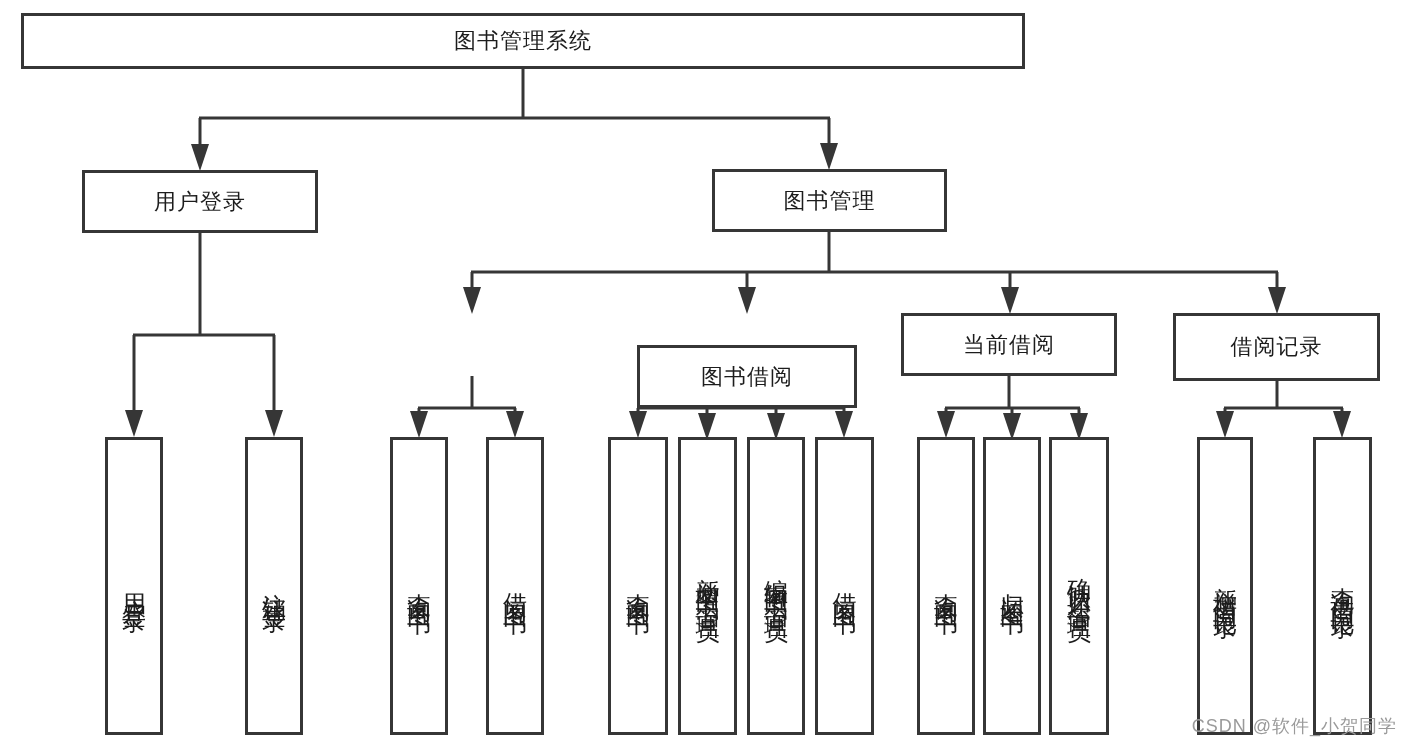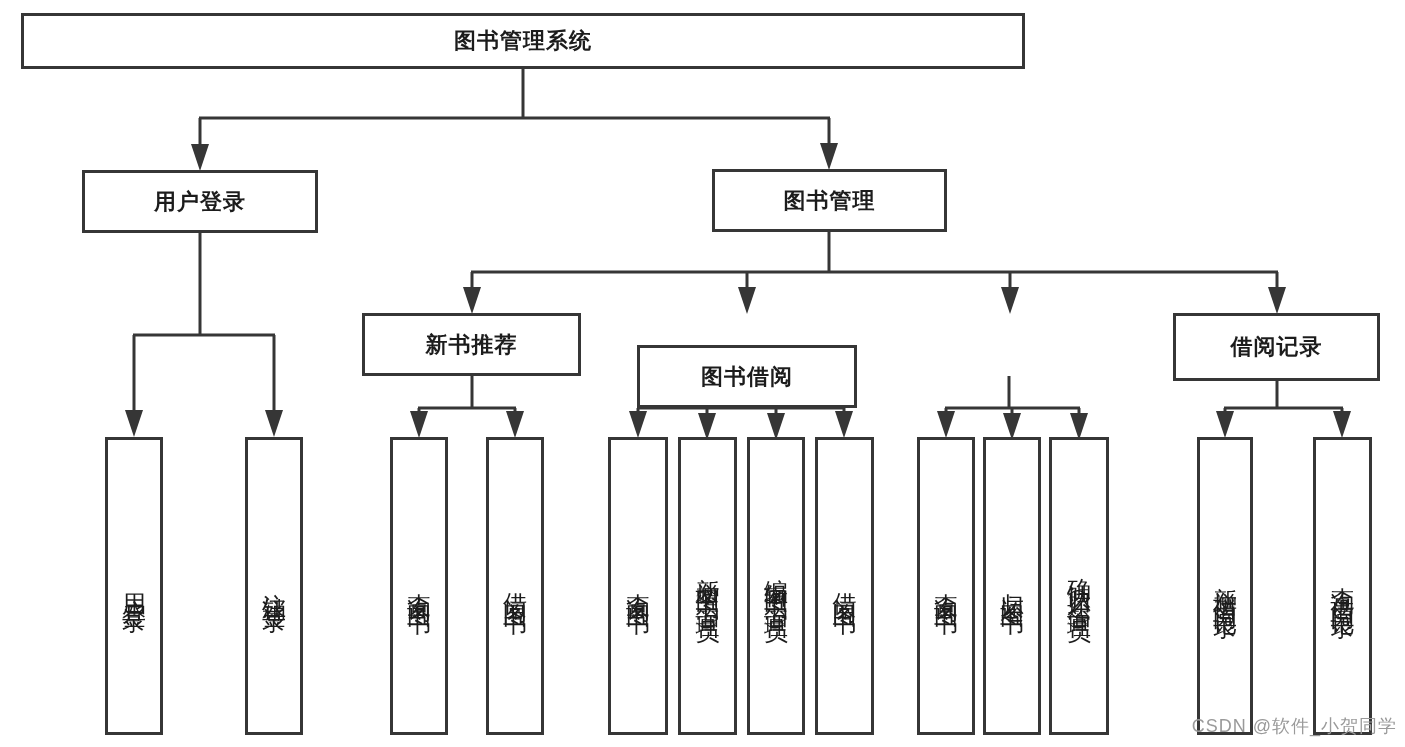--- a/index.html
+++ b/index.html
@@ -27,21 +27,20 @@
     display: flex;
     align-items: center;
     justify-content: center;
     z-index: 1;
   }
   .hlabel {
     font-size: 22px;
     letter-spacing: 1px;
     color: #1c1c1c;
     white-space: nowrap;
-    font-weight: bold;
   }
   .vlabel {
     writing-mode: vertical-rl;
     text-orientation: mixed;
     font-size: 24px;
     letter-spacing: 6px;
     line-height: 1;
     color: #1c1c1c;
   }
   .watermark {
@@ -126,25 +125,25 @@
     <span class="hlabel">图书管理系统</span>
   </div>
 
   <div class="box" style="left:82px; top:170px; width:236px; height:63px;">
     <span class="hlabel">用户登录</span>
   </div>
   <div class="box" style="left:712px; top:169px; width:235px; height:63px;">
     <span class="hlabel">图书管理</span>
   </div>
 
-  <div class="box" style="left:362px; top:313px; width:219px; height:63px;">
-    <span class="hlabel">新书推荐</span>
-  </div>
   <div class="box" style="left:637px; top:313px; width:220px; height:63px;margin-top:32px;">
     <span class="hlabel">图书借阅</span>
+  </div>
+  <div class="box" style="left:901px; top:313px; width:216px; height:63px;">
+    <span class="hlabel">当前借阅</span>
   </div>
   <div class="box" style="left:1173px; top:313px; width:207px; height:68px;">
     <span class="hlabel">借阅记录</span>
   </div>
 
   <div class="box" style="left:105px; top:437px; width:58px; height:298px;">
     <span class="vlabel">用户登录</span>
   </div>
   <div class="box" style="left:245px; top:437px; width:58px; height:298px;">
     <span class="vlabel">注销登录</span>

